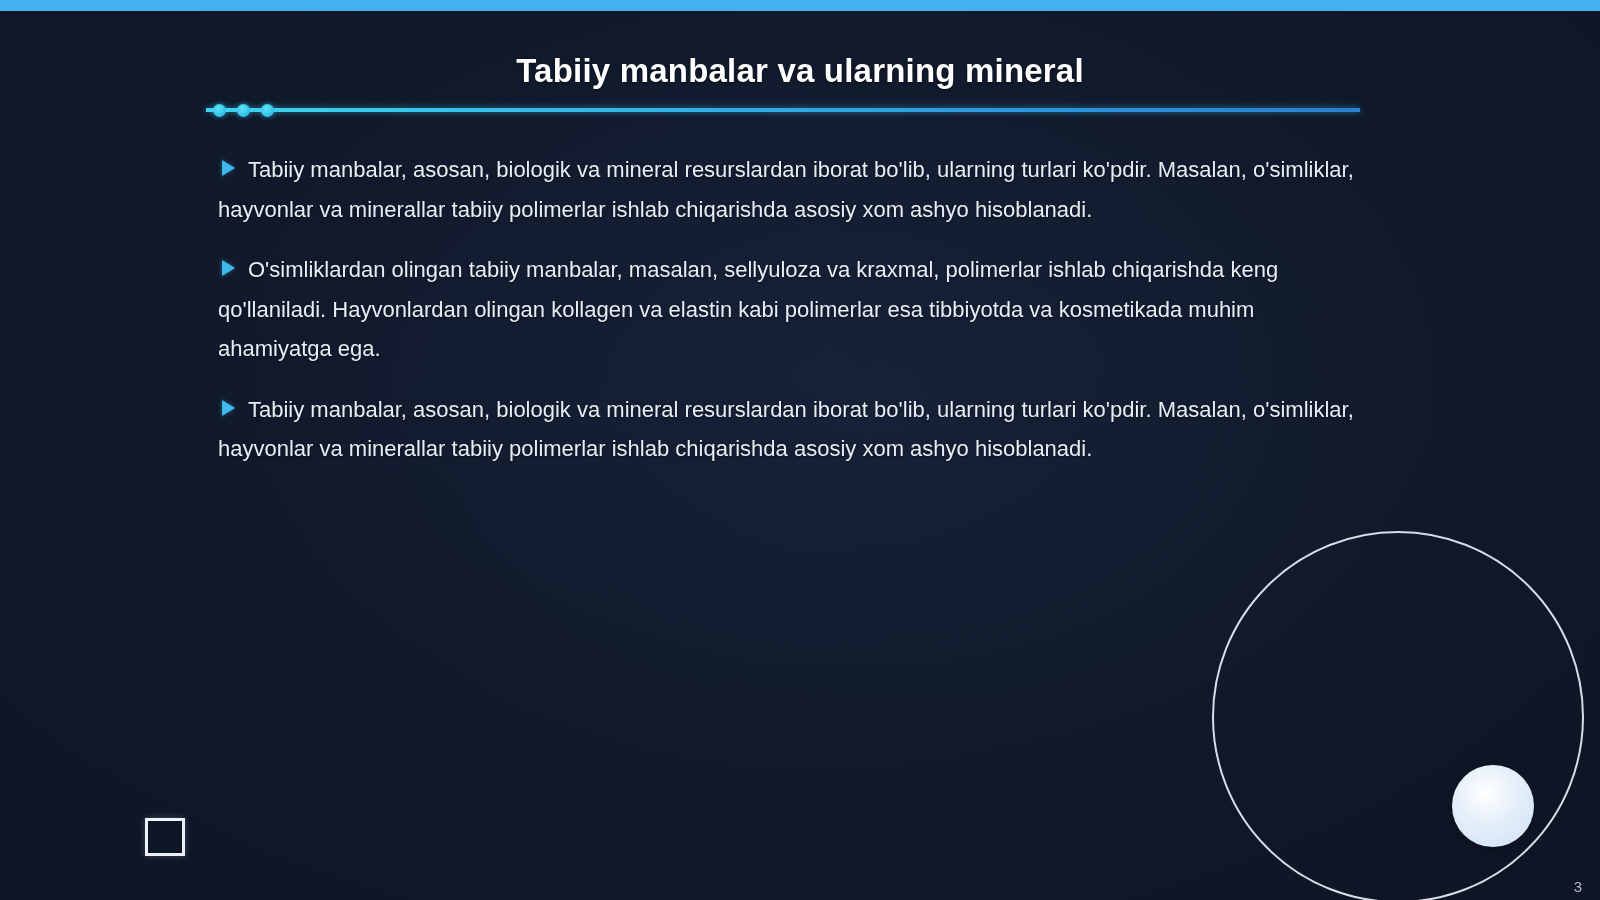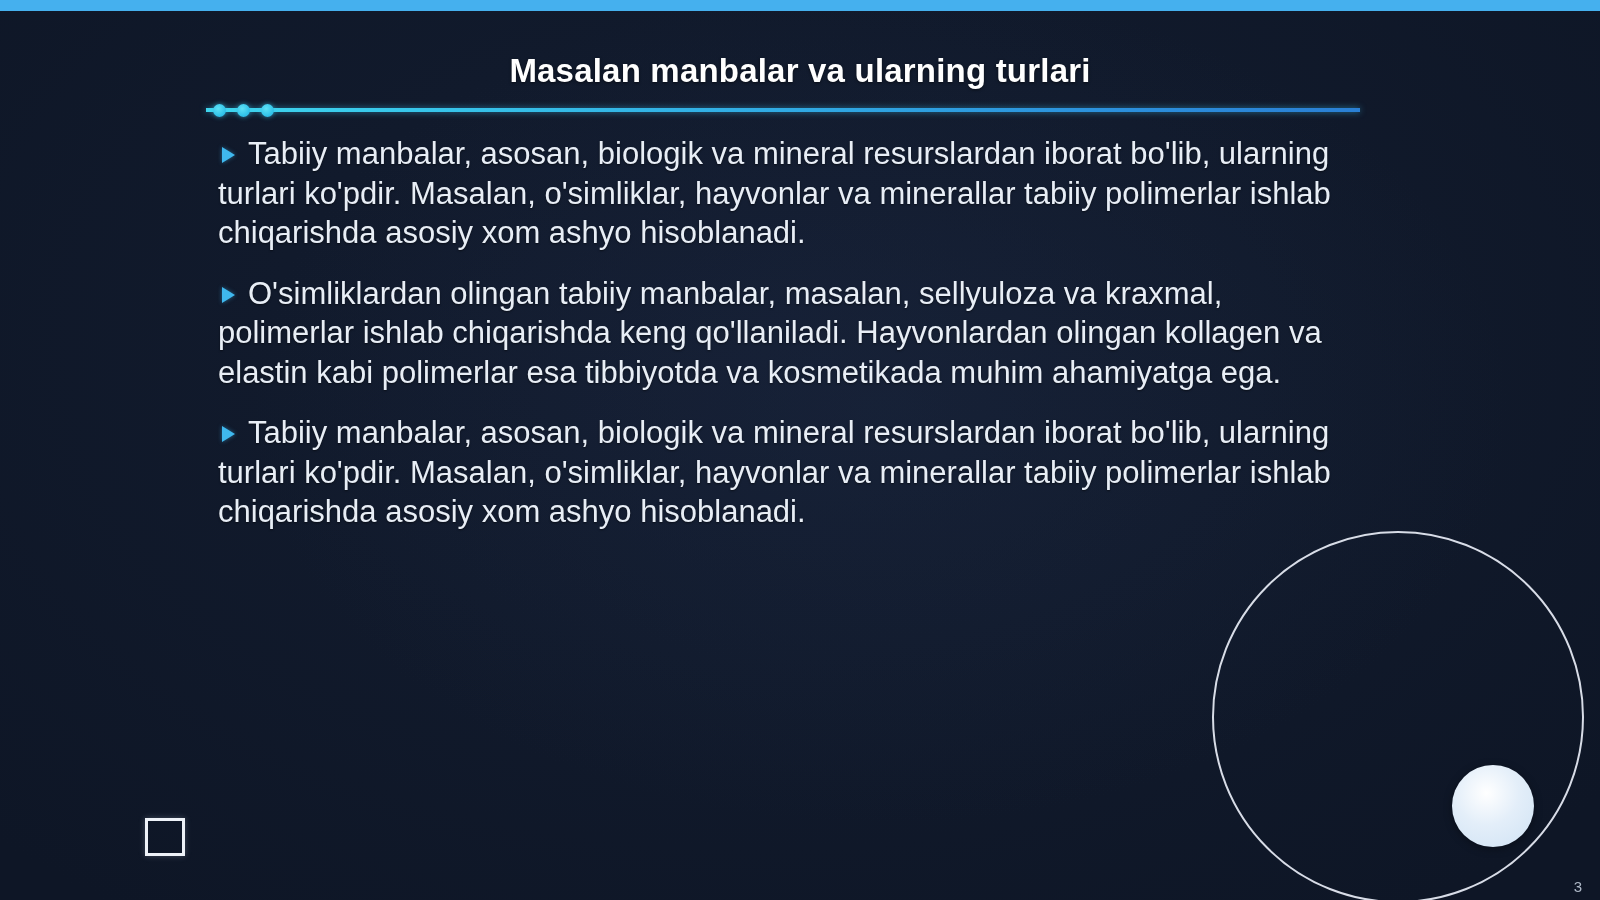--- a/index.html
+++ b/index.html
@@ -91,25 +91,25 @@
 
   
   .body-area {
     position: absolute;
     top: 134px;
     left: 218px;
     width: 1140px;
   }
   .para {
     position: relative;
-    font-size: 31px;
+    font-size: 22px;
     line-height: 39.5px;
     color: #e8eef6;
     text-shadow: 0 1px 2px rgba(0,0,0,0.5);
-    margin: 0 0 21px 0;
+    margin: 16px 0 21px 0;
     text-align: left;
   }
   .bullet-icon {
     display: inline-block;
     width: 0;
     height: 0;
     border-top: 8px solid transparent;
     border-bottom: 8px solid transparent;
     border-left: 13px solid #3fb8ee;
     vertical-align: 1px;
@@ -164,21 +164,21 @@
 </style>
 </head>
 <body>
 
 <div id="slide">
 
   <div class="bg-vignette"></div>
 
   <div class="top-bar"></div>
 
-  <div class="slide-title">Masalan manbalar va ularning turlari</div>
+  <div class="slide-title">Tabiiy manbalar va ularning mineral</div>
 
   <div class="divider-wrap">
     <div class="divider-line"></div>
     <div class="divider-dot d1"></div>
     <div class="divider-dot d2"></div>
     <div class="divider-dot d3"></div>
   </div>
 
   <div class="body-area">
 

